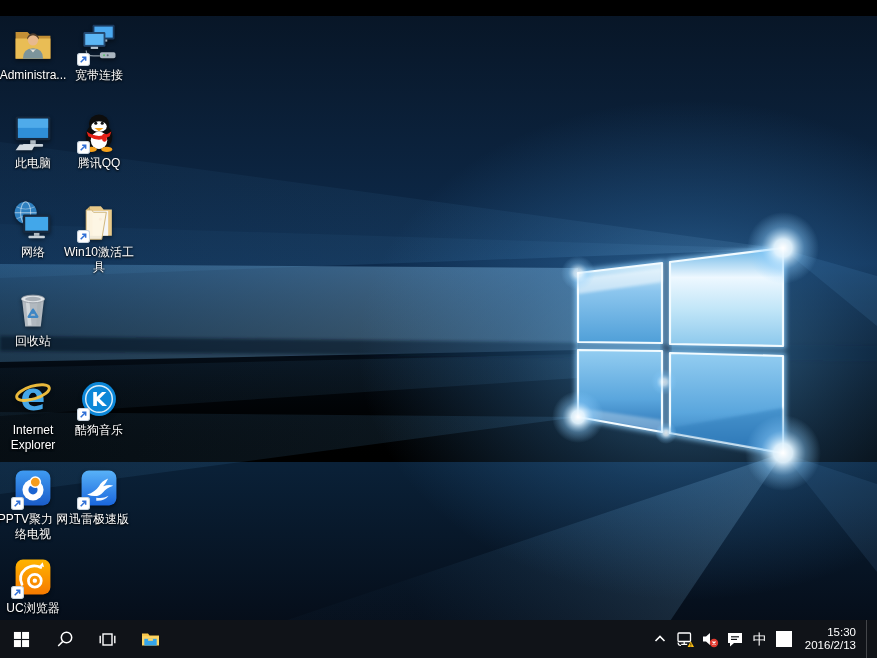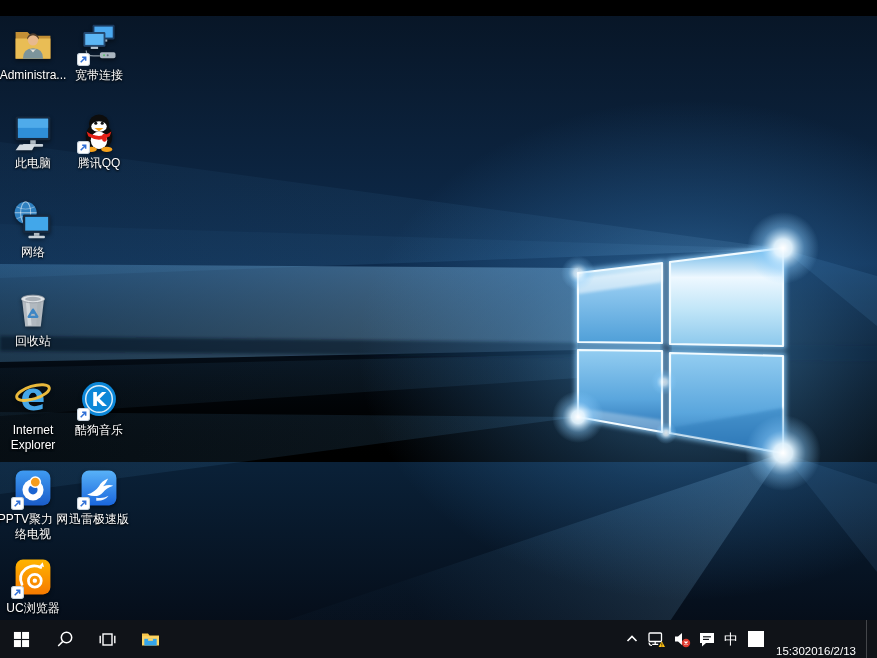--- a/index.html
+++ b/index.html
@@ -21,21 +21,21 @@
     display:flex;align-items:stretch;z-index:5;}
   .tb-btn{appearance:none;border:none;background:transparent;margin:0;padding:0;width:43px;height:38px;
     display:flex;align-items:center;justify-content:center;cursor:pointer;}
   .tb-btn svg{display:block;}
   .tb-spacer{flex:1;}
   .tray{display:flex;align-items:center;gap:0;padding-right:4px;}
   .tray .tb-btn{width:25px;}
   .ime-cn{color:#fff;font-size:14px;line-height:38px;width:24px;text-align:center;cursor:pointer;}
   .mbadge{display:inline-flex;align-items:center;justify-content:center;width:16px;height:16px;
     background:#fff;color:#0a0a0a;font-weight:bold;font-size:11px;cursor:pointer;}
-  .clock{display:flex;flex-direction:row;align-items:flex-end;justify-content:center;
+  .clock{display:flex;flex-direction:column;align-items:flex-end;justify-content:center;
     color:#fff;font-size:11.5px;line-height:13.5px;padding:0 10px 0 8px;cursor:pointer;height:38px;}
   .show-desktop{width:6px;height:38px;border-left:1px solid rgba(255,255,255,.22);cursor:pointer;}
 </style>
 </head>
 <body>
 
 <div class="screen">
 
   <div class="desktop">
     <svg class="wp" width="877" height="620" viewBox="0 0 877 620">
@@ -303,20 +303,39 @@
       <span class="sc">
             <svg viewBox="0 0 12 12">
         <rect x="0.5" y="0.5" width="11" height="11" rx="2" fill="#fff" stroke="#c9d4de"></rect>
         <path d="M3.4 8.6 L7.8 4.2 M4.8 4 h3.2 v3.2" stroke="#2f6fd6" stroke-width="1.4" fill="none"></path>
             </svg>
           </span>
       </div>
       <div class="lbl">腾讯QQ</div>
     </div>
 
+    <div class="dicon" style="left:66px;top:183px">
+      <div class="ic">
+          <svg class="art" viewBox="0 0 48 48">
+        <path d="M14 8 h12 l3 3.5 h9 V40 H14 z" fill="#e8c989"></path>
+        <rect x="17" y="13" width="17" height="27" fill="#f5f6f8"></rect>
+        <circle cx="25.5" cy="22" r="1.6" fill="#d04b32"></circle>
+        <path d="M14 8 l-4 4 V44 l4 -4 z" fill="#d9b469"></path>
+        <path d="M10 12 h6 l2 2.5 h14 l-5 29.5 H10 z" fill="#fdf6e3" opacity="0.95"></path>
+        <path d="M10 12 h6 l2 2.5 h14 l-5 29.5 H10 z" fill="none" stroke="#cdb174" stroke-width="1"></path>
+      </svg>
+      <span class="sc">
+            <svg viewBox="0 0 12 12">
+        <rect x="0.5" y="0.5" width="11" height="11" rx="2" fill="#fff" stroke="#c9d4de"></rect>
+        <path d="M3.4 8.6 L7.8 4.2 M4.8 4 h3.2 v3.2" stroke="#2f6fd6" stroke-width="1.4" fill="none"></path>
+            </svg>
+          </span>
+      </div>
+      <div class="lbl">Win10激活工具</div>
+    </div>
 
 
     <div class="dicon" style="left:66px;top:361px">
       <div class="ic">
           <svg class="art" viewBox="0 0 48 48">
         <circle cx="24" cy="24" r="18.5" fill="#0c87d8"></circle>
         <circle cx="24" cy="24" r="14.5" fill="none" stroke="rgba(255,255,255,.85)" stroke-width="1.6"></circle>
         <text x="24" y="31.5" font-size="21" font-weight="bold" fill="#ffffff" text-anchor="middle" font-family="DejaVu Sans, sans-serif">K</text>
       </svg>
       <span class="sc">

